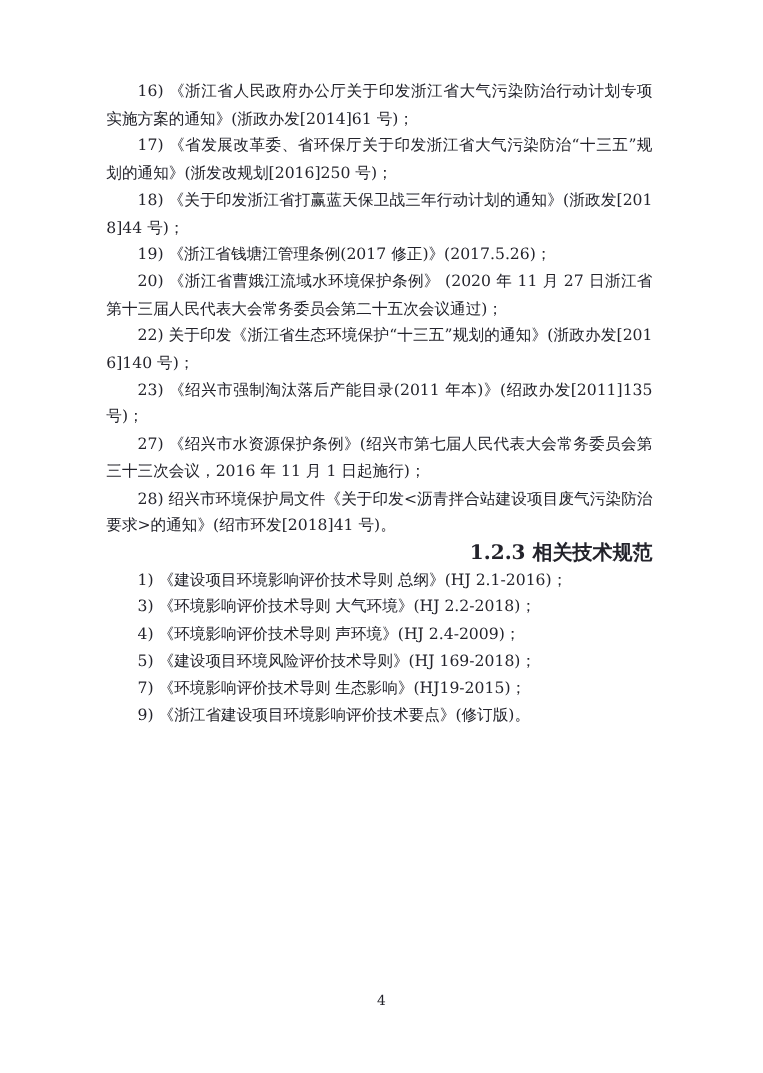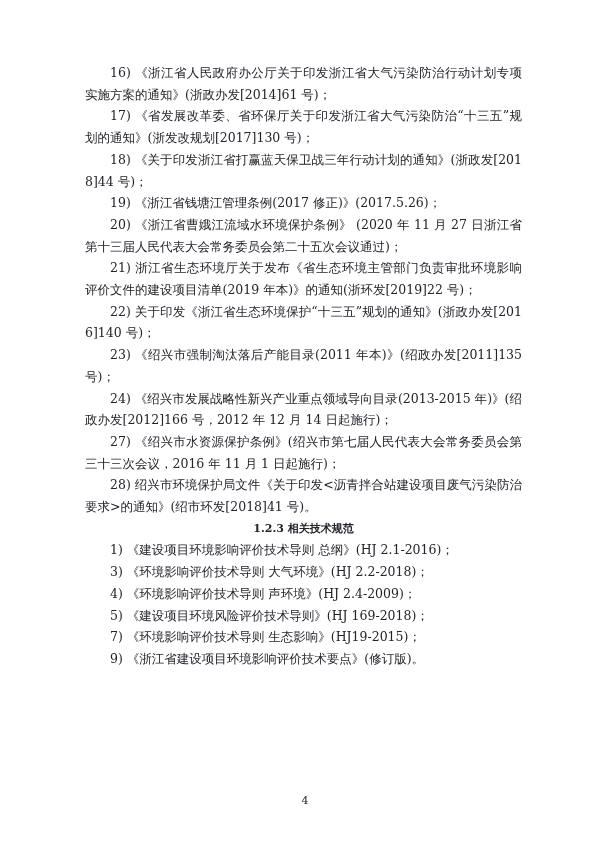--- a/index.html
+++ b/index.html
@@ -27,52 +27,50 @@
     margin: 0;
     font-size: 12.5px;
     line-height: 21.7px;
     text-align: justify;
     text-justify: inter-ideograph;
     text-indent: 2em;
     word-break: break-all;
   }
   .section-heading {
     margin: 0;
-    font-size: 11px;
+    font-size: 16px;
     font-weight: bold;
     line-height: 21.7px;
     text-indent: 0;
-    text-align: center;
+    text-align: right;
   }
   .page-number {
     position: absolute;
     left: 0;
     right: 0;
     top: 794px;
     text-align: center;
     font-size: 11px;
     color: #23232b;
   }
 </style>
 </head>
 <body>
 
 <div class="page">
   <div class="content">
 
     <section>
       <p>16) 《浙江省人民政府办公厅关于印发浙江省大气污染防治行动计划专项实施方案的通知》(浙政办发[2014]61 号)；</p>
-      <p>17) 《省发展改革委、省环保厅关于印发浙江省大气污染防治“十三五”规划的通知》(浙发改规划[2017]130 号)；</p>
+      <p>17) 《省发展改革委、省环保厅关于印发浙江省大气污染防治“十三五”规划的通知》(浙发改规划[2016]250 号)；</p>
       <p>18) 《关于印发浙江省打赢蓝天保卫战三年行动计划的通知》(浙政发[2018]44 号)；</p>
       <p>19) 《浙江省钱塘江管理条例(2017 修正)》(2017.5.26)；</p>
       <p>20) 《浙江省曹娥江流域水环境保护条例》 (2020 年 11 月 27 日浙江省第十三届人民代表大会常务委员会第二十五次会议通过)；</p>
-      <p>21) 浙江省生态环境厅关于发布《省生态环境主管部门负责审批环境影响评价文件的建设项目清单(2019 年本)》的通知(浙环发[2019]22 号)；</p>
       <p>22) 关于印发《浙江省生态环境保护“十三五”规划的通知》(浙政办发[2016]140 号)；</p>
       <p>23) 《绍兴市强制淘汰落后产能目录(2011 年本)》(绍政办发[2011]135 号)；</p>
-      <p>24) 《绍兴市发展战略性新兴产业重点领域导向目录(2013-2015 年)》(绍政办发[2012]166 号，2012 年 12 月 14 日起施行)；</p>
       <p>27) 《绍兴市水资源保护条例》(绍兴市第七届人民代表大会常务委员会第三十三次会议，2016 年 11 月 1 日起施行)；</p>
       <p>28) 绍兴市环境保护局文件《关于印发&lt;沥青拌合站建设项目废气污染防治要求&gt;的通知》(绍市环发[2018]41 号)。</p>
     </section>
 
     <h3 class="section-heading">1.2.3 相关技术规范</h3>
 
     <section>
       <p>1) 《建设项目环境影响评价技术导则 总纲》(HJ 2.1-2016)；</p>
       <p>3) 《环境影响评价技术导则 大气环境》(HJ 2.2-2018)；</p>
       <p>4) 《环境影响评价技术导则 声环境》(HJ 2.4-2009)；</p>

